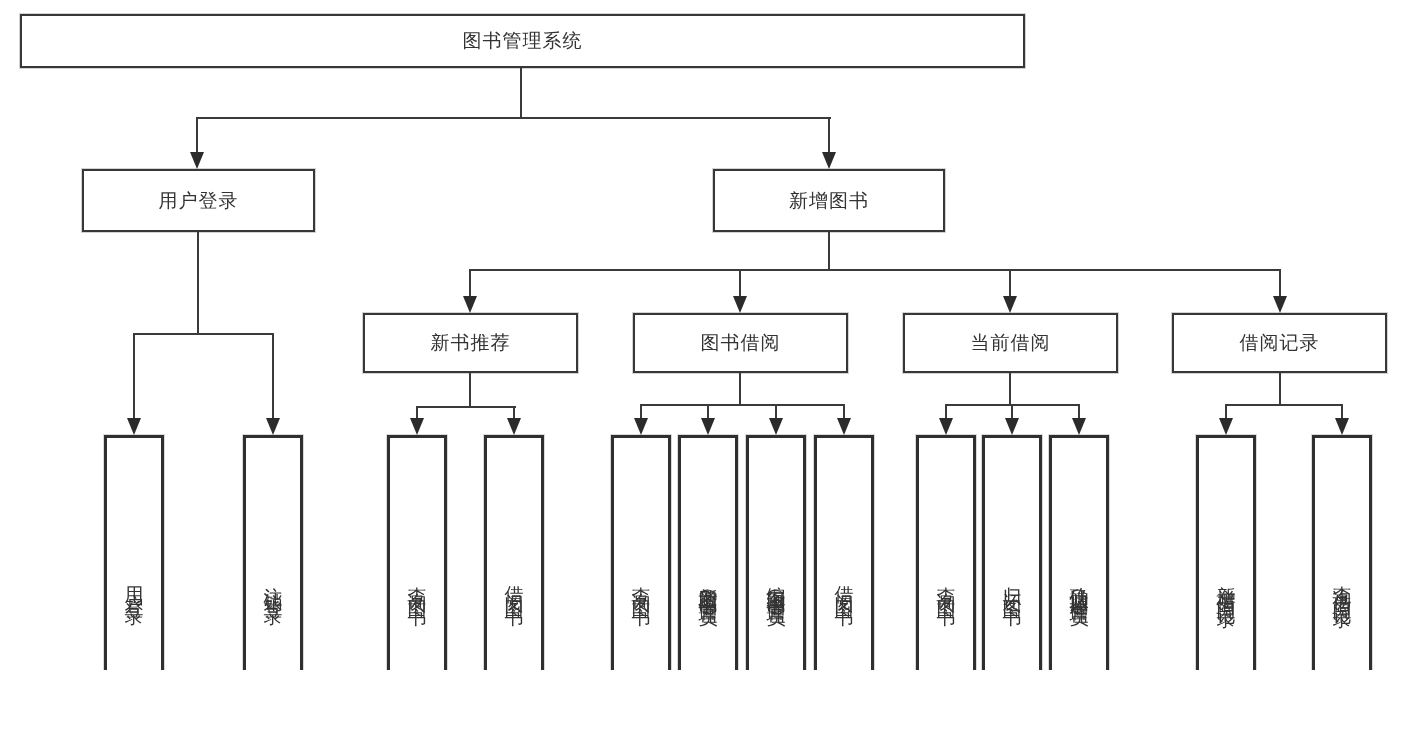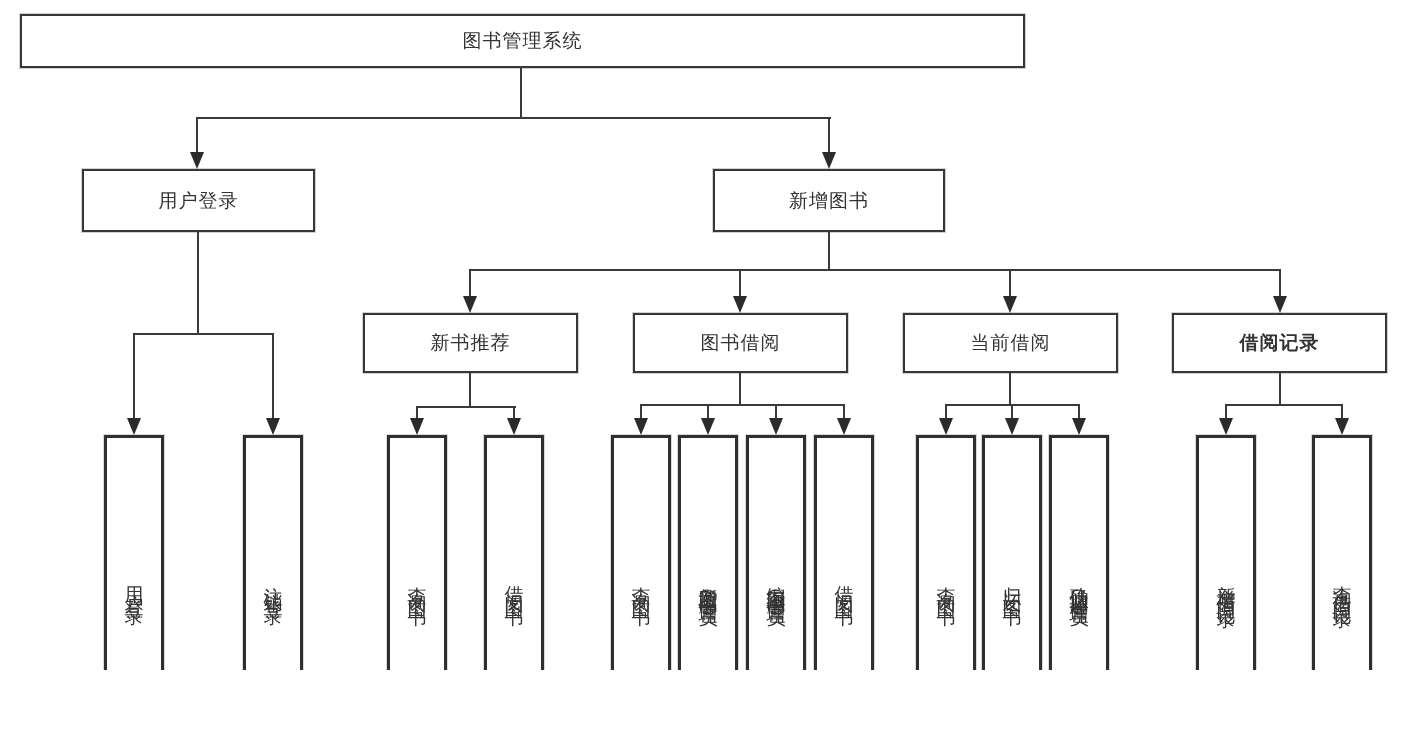--- a/index.html
+++ b/index.html
@@ -66,21 +66,21 @@
   <div class="vl" style="left:739px;top:269px;height:29px;"></div>
   <div class="ah" style="left:733px;top:296px;"></div>
   <div class="vl" style="left:1009px;top:269px;height:29px;"></div>
   <div class="ah" style="left:1003px;top:296px;"></div>
   <div class="vl" style="left:1279px;top:269px;height:29px;"></div>
   <div class="ah" style="left:1273px;top:296px;"></div>
 
   <div class="box" style="left:633px;top:313px;width:215px;height:60px;">图书借阅</div>
   <div class="box" style="left:363px;top:313px;width:215px;height:60px;">新书推荐</div>
   <div class="box" style="left:903px;top:313px;width:215px;height:60px;text-align:right;">当前借阅</div>
-  <div class="box" style="left:1172px;top:313px;width:215px;height:60px;font-weight:bold;">借阅记录</div>
+  <div class="box" style="left:1172px;top:313px;width:215px;height:60px;">借阅记录</div>
 
   <div class="vl" style="left:469px;top:373px;height:34px;"></div>
   <div class="hl" style="left:416px;top:406px;width:100px;"></div>
   <div class="vl" style="left:416px;top:406px;height:14px;"></div>
   <div class="ah" style="left:410px;top:418px;"></div>
   <div class="vl" style="left:513px;top:406px;height:14px;"></div>
   <div class="ah" style="left:507px;top:418px;"></div>
 
   <div class="vl" style="left:739px;top:373px;height:32px;"></div>
   <div class="hl" style="left:640px;top:404px;width:205px;"></div>

